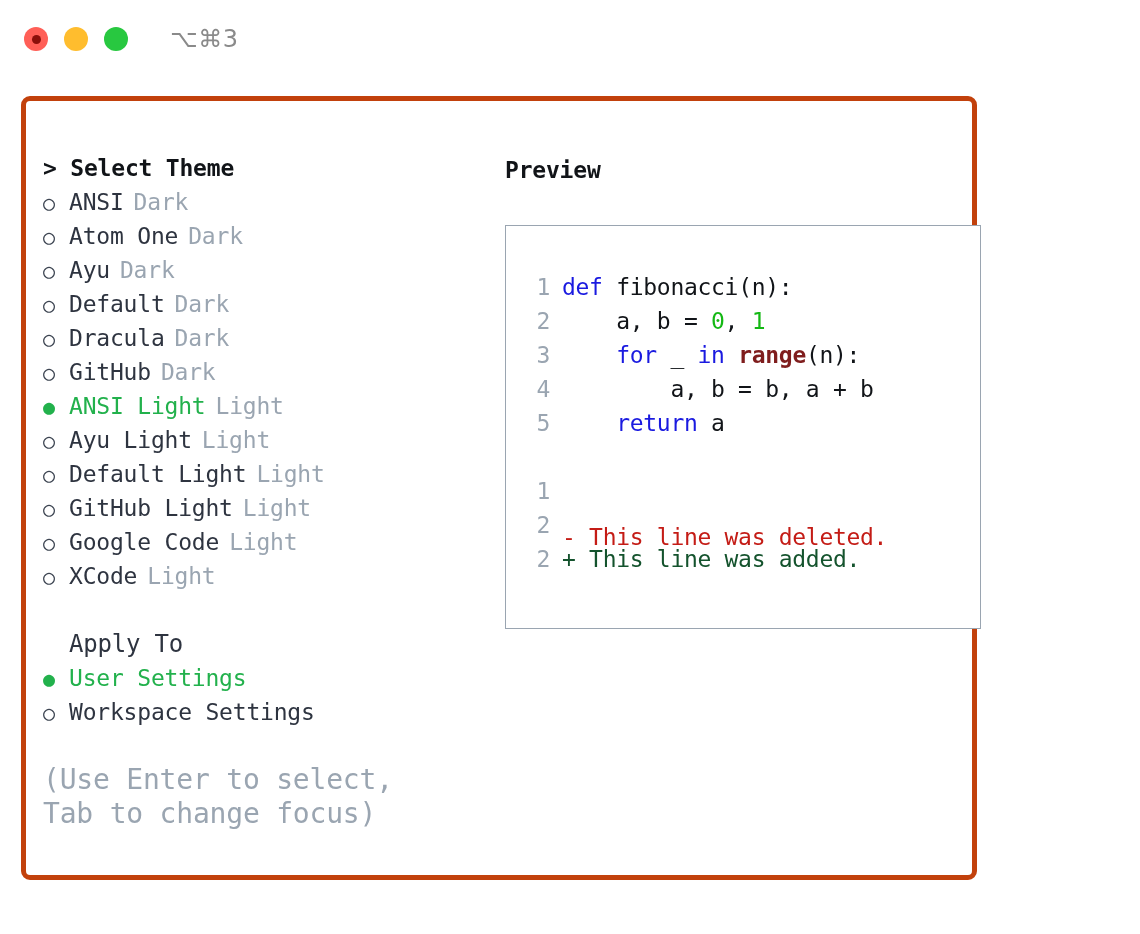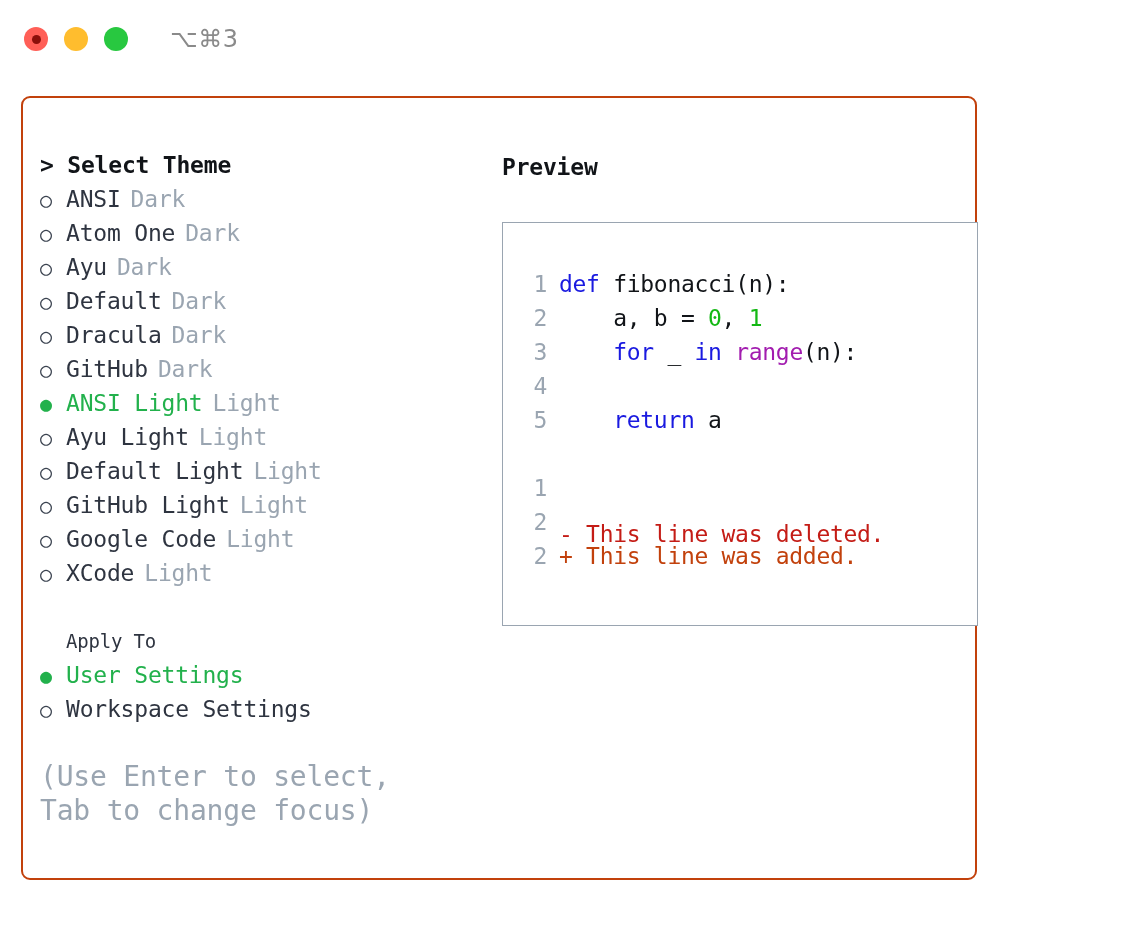--- a/index.html
+++ b/index.html
@@ -68,21 +68,21 @@
     font-family: "DejaVu Sans", "Liberation Sans", sans-serif;
   }
 
   
   .panel {
     position: absolute;
     left: 21px;
     top: 96px;
     width: 956px;
     height: 784px;
-    border: 2px solid #c2410c;
+    border: 5px solid #c2410c;
     border-radius: 9px;
     box-sizing: border-box;
     background: #ffffff;
   }
 
   .columns {
     position: absolute;
     left: 0; top: 0;
     width: 100%; height: 100%;
   }
@@ -131,21 +131,21 @@
   .opt-label { color: #2e3440; }
   .opt.selected .opt-label { color: #22b14c; }
   .opt-badge {
     color: #9aa5b1;
     margin-left: 10px;
   }
 
   .spacer-row { height: 34px; }
 
   .group-heading {
-    font-size: 19px;
+    font-size: 24px;
     color: #2e3440;
     line-height: 34px;
     height: 34px;
     padding-left: 26px;
     white-space: pre;
     letter-spacing: -0.2px;
   }
 
   .hint {
     margin-top: 34px;
@@ -179,28 +179,28 @@
     width: 30px;
     flex: 0 0 30px;
     text-align: right;
     color: #9aa5b1;
     margin-right: 12px;
   }
   .code-text { color: #111418; }
 
   .tok-kw     { color: #1a1ae0; }
   .tok-fn     { color: #111418; }
-  .tok-builtin{ color: #a21caf; }
+  .tok-builtin{ color: #7f1d1d; font-weight: bold; }
   .tok-num    { color: #14b814; }
   .tok-plain  { color: #111418; }
 
   .diff-gap { height: 34px; }
   .diff-context { color: #6f7780; }
   .diff-del     { color: #c41c16; margin-top: 12px; }
-  .diff-add     { color: #c2410c; }
+  .diff-add     { color: #14532d; }
 </style>
 </head>
 <body>
 
 <div class="window">
 
   <div class="titlebar">
     <div class="lights">
       <div class="light red"></div>
       <div class="light yellow"></div>
@@ -245,21 +245,21 @@
 
       <div class="right-col">
 
         <div class="section-title">Preview</div>
 
         <div class="preview-box">
           <div id="code-sample">
               <div class="code-line"><span class="lineno">1</span><span class="code-text"><span class="tok-kw">def</span><span class="tok-plain"> </span><span class="tok-fn">fibonacci</span><span class="tok-plain">(n):</span></span></div>
               <div class="code-line"><span class="lineno">2</span><span class="code-text"><span class="tok-plain">    a, b = </span><span class="tok-num">0</span><span class="tok-plain">, </span><span class="tok-num">1</span></span></div>
               <div class="code-line"><span class="lineno">3</span><span class="code-text"><span class="tok-plain">    </span><span class="tok-kw">for</span><span class="tok-plain"> _ </span><span class="tok-kw">in</span><span class="tok-plain"> </span><span class="tok-builtin">range</span><span class="tok-plain">(n):</span></span></div>
-              <div class="code-line"><span class="lineno">4</span></div>
+              <div class="code-line"><span class="lineno">4</span><span class="code-text"><span class="tok-plain">        a, b = b, a + b</span></span></div>
               <div class="code-line"><span class="lineno">5</span><span class="code-text"><span class="tok-plain">    </span><span class="tok-kw">return</span><span class="tok-plain"> a</span></span></div>
             </div>
           <div class="diff-gap"></div>
           <div id="diff-sample">
               <div class="code-line"><span class="lineno">1</span></div>
               <div class="code-line"><span class="lineno">2</span><span class="diff-del">- This line was deleted.</span></div>
               <div class="code-line"><span class="lineno">2</span><span class="diff-add">+ This line was added.</span></div>
             </div>
         </div>
       </div>

